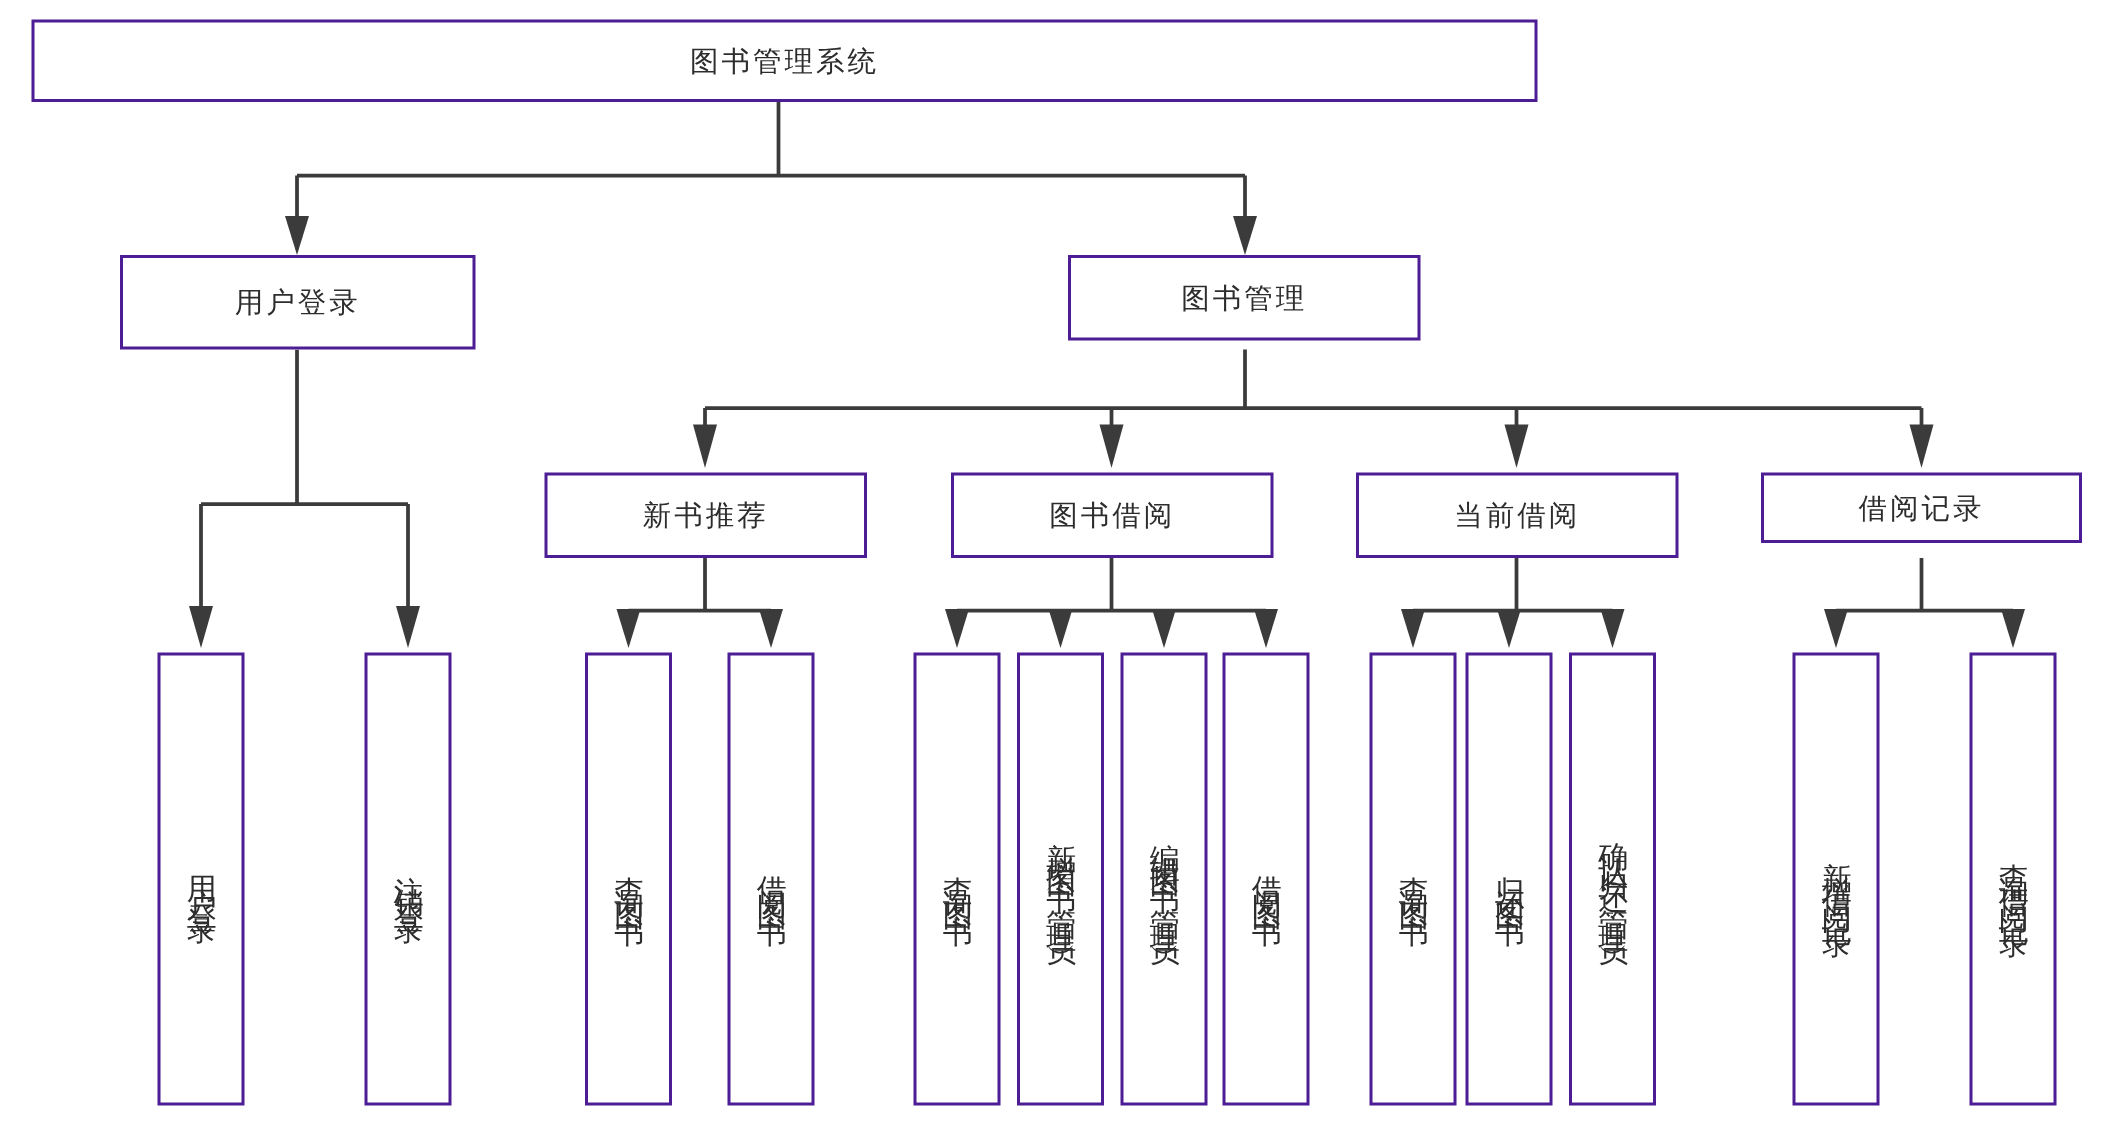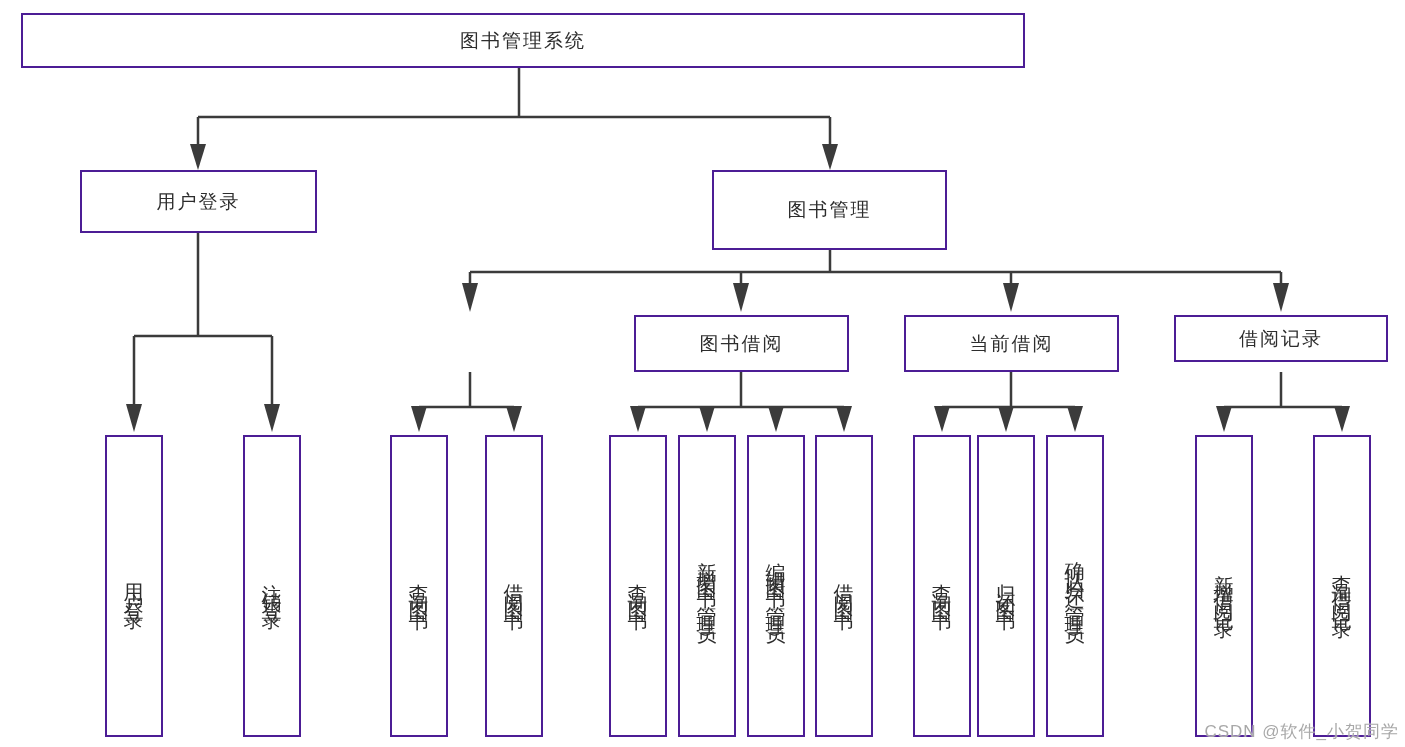--- a/index.html
+++ b/index.html
@@ -107,24 +107,27 @@
     </g>
   </svg>
 
   <div class="node h-node" style="left:21px; top:13px; width:1004px; height:55px;">
     <span>图书管理系统</span>
   </div>
 
   <div class="node h-node" style="left:80px; top:170px; width:237px; height:63px;">
     <span>用户登录</span>
   </div>
-  <div class="node h-node" style="left:712px; top:170px; width:235px; height:80px;">
+  <div class="node h-node" style="left:712px; top:170px; width:235px; height:57px;">
     <span>图书管理</span>
   </div>
 
+  <div class="node h-node" style="left:363px; top:315px; width:215px; height:57px;">
+    <span>新书推荐</span>
+  </div>
   <div class="node h-node" style="left:634px; top:315px; width:215px; height:57px;">
     <span>图书借阅</span>
   </div>
   <div class="node h-node" style="left:904px; top:315px; width:215px; height:57px;">
     <span>当前借阅</span>
   </div>
   <div class="node h-node" style="left:1174px; top:315px; width:214px; height:47px;">
     <span>借阅记录</span>
   </div>
 
@@ -165,15 +168,14 @@
     <span>确认归还（管理员）</span>
   </div>
 
   <div class="node v-node" style="left:1195px; top:435px; width:58px; height:302px;">
     <span>新增借阅记录</span>
   </div>
   <div class="node v-node" style="left:1313px; top:435px; width:58px; height:302px;">
     <span>查询借阅记录</span>
   </div>
 
-  <div class="watermark">CSDN @软件_小贺同学</div>
 
 </div>
 
 </body></html>

